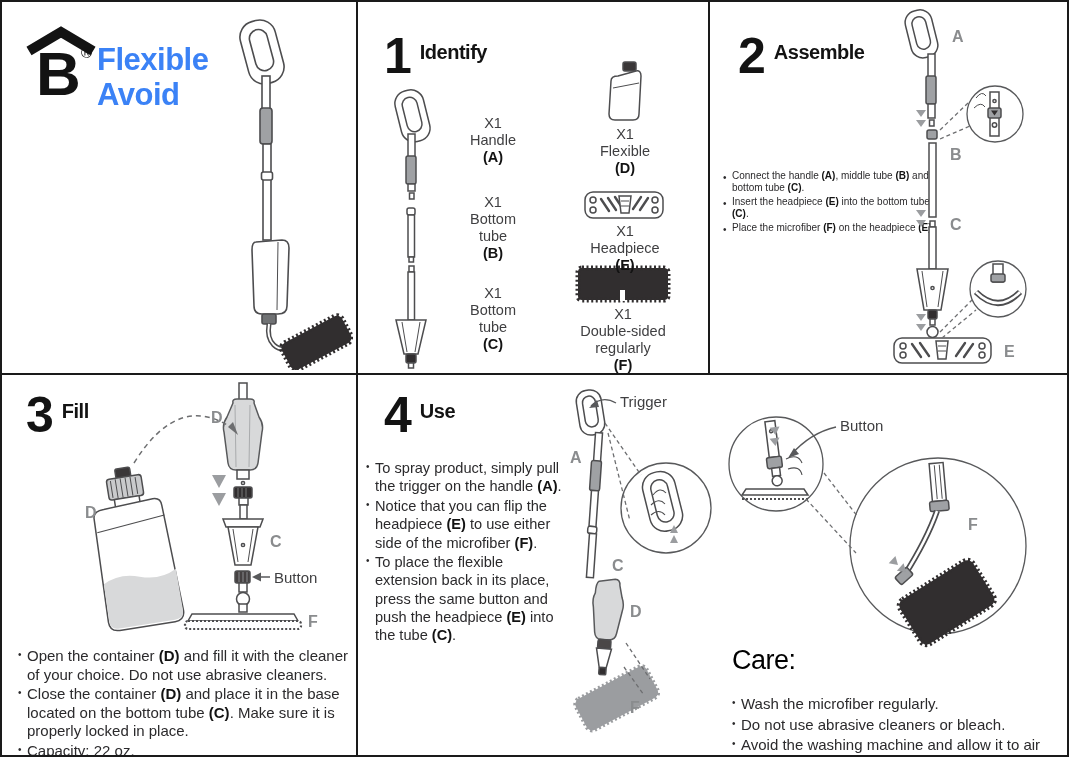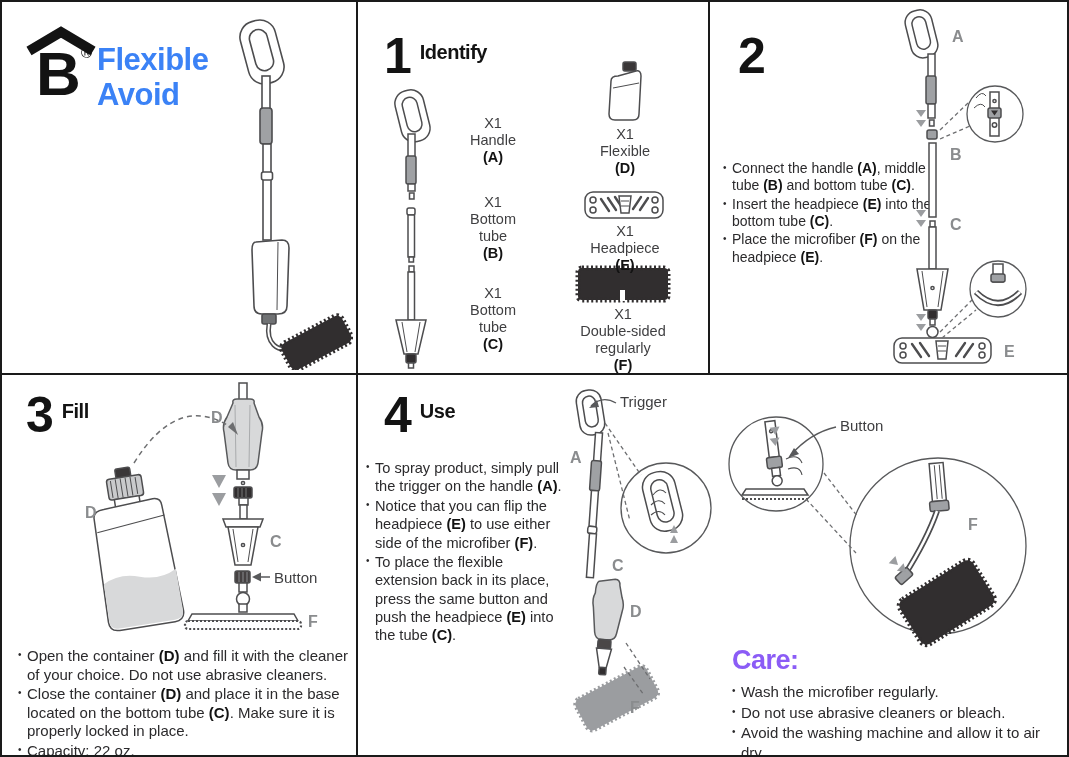--- a/index.html
+++ b/index.html
@@ -35,33 +35,33 @@
 
   
   ul.bullets{ list-style:none; }
   ul.bullets li{
     position:relative; padding-left:9px; margin-bottom:1px;
   }
   ul.bullets li::before{
     content:"•"; position:absolute; left:0; top:2px; font-size:10px; color:#2b2a2c;
   }
   .assemble-text{
-    position:absolute; left:13px; top:158px; width:212px;
-    font-size:14px; line-height:1.24;
+    position:absolute; left:13px; top:168px; width:212px;
+    font-size:10px; line-height:1.24;
   }
   .fill-text{
     position:absolute; left:16px; top:272px; width:338px;
     font-size:15px; line-height:1.24;
   }
   .use-text{
     position:absolute; left:8px; top:84px; width:196px;
     font-size:14.6px; line-height:1.26;
   }
   .care{ position:absolute; left:374px; top:270px; width:330px; }
-  .care-title{ font-size:27px; font-weight:700; color:#8b5cf6; margin-bottom:6px; letter-spacing:-0.5px; }
+  .care-title{ font-size:27px; font-weight:400; color:#000000; margin-bottom:18px; letter-spacing:-0.5px; }
   .care ul.bullets{ font-size:15px; line-height:1.3; }
   b{ color:#131313; }
 
   
   .part-label{
     position:absolute; width:110px; text-align:center;
     font-size:14.5px; line-height:1.18; color:#3f3f41;
   }
   .part-label .nm{ white-space:pre-line; display:block; }
   .part-label .lt{ font-weight:800; color:#131313; display:block; }
@@ -194,20 +194,21 @@
         <span>X1</span>
         <span class="nm">Double-sided
 regularly</span>
         <span class="lt">(F)</span>
       </div>
     </section>
 
     <section class="panel p-assemble">
       <div class="hdr" style="left:28px; top:32px;">
         <span class="num">2</span>
+        <span class="ttl">Assemble</span>
       </div>
 
       <ul class="bullets assemble-text">
         <li>Connect the handle <b>(A)</b>, middle tube <b>(B)</b> and bottom tube <b>(C)</b>.</li>
         <li>Insert the headpiece <b>(E)</b> into the bottom tube <b>(C)</b>.</li>
         <li>Place the microfiber <b>(F)</b> on the headpiece <b>(E)</b>.</li>
       </ul>
 
       <svg class="svg-layer" width="359" height="373" viewBox="0 0 359 373">
         <g stroke="#4d4d4f" stroke-width="1.5" fill="#fff">

